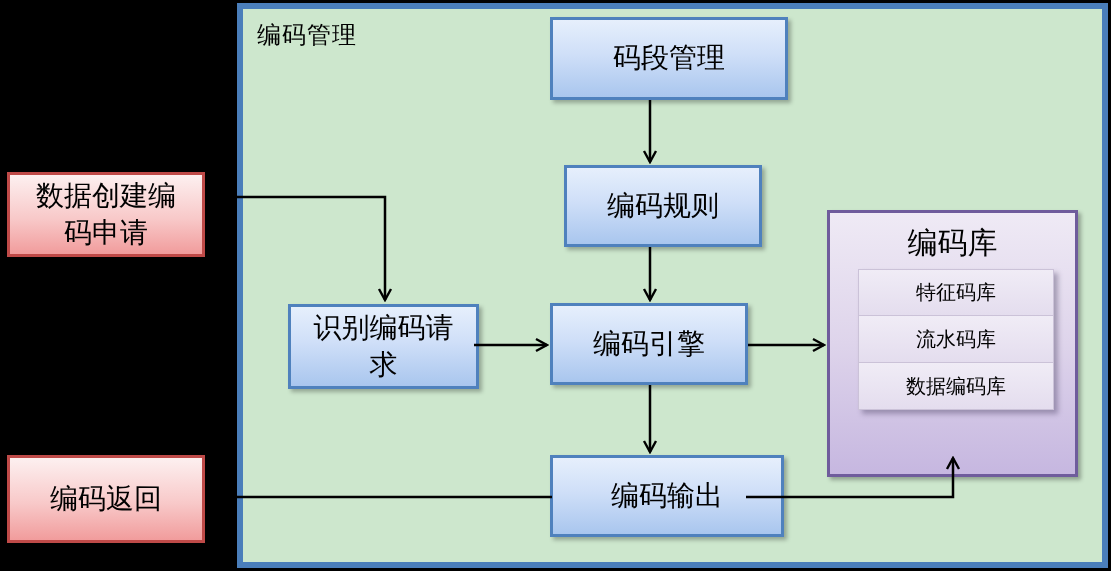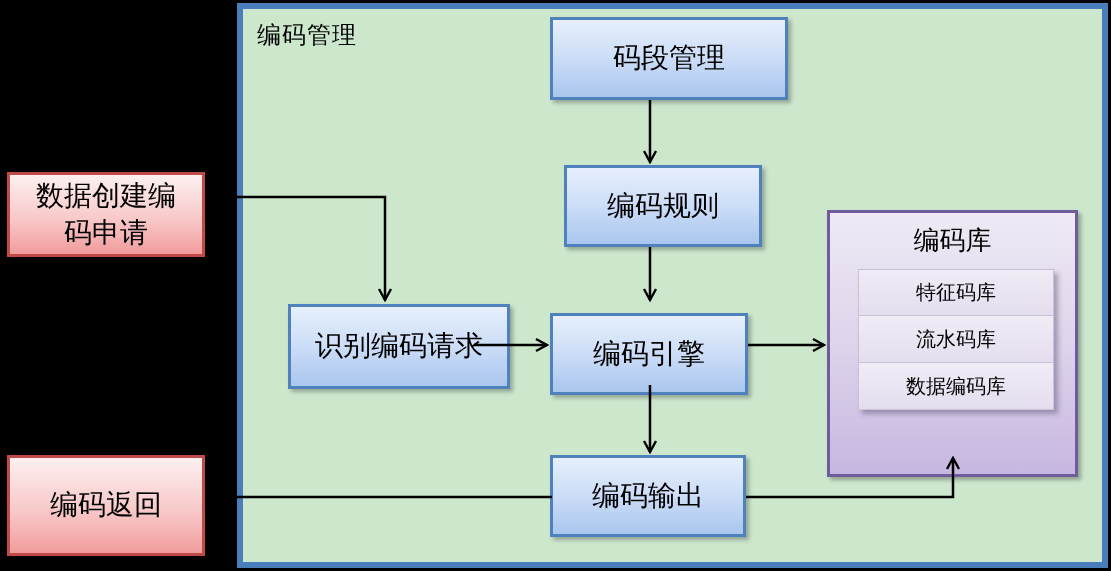--- a/index.html
+++ b/index.html
@@ -29,37 +29,37 @@
   }
   .pink-node{
     background:linear-gradient(180deg,#fdf0f0 0%,#f8c9c9 55%,#f19c9c 100%);
     border:3px solid #bf4a48;
     box-shadow:3px 3px 4px rgba(0,0,0,0.45);
   }
 
   
   .n-segment {left:550px;top:17px; width:238px;height:83px;}
   .n-rules   {left:564px;top:165px;width:198px;height:82px;}
-  .n-engine  {left:550px;top:313px;width:198px;height:82px;}
-  .n-identify{left:288px;top:304px;width:222px;height:85px;padding:12px 16px;}
-  .n-output  {left:550px;top:455px;width:196px;height:82px;}
+  .n-engine  {left:550px;top:303px;width:198px;height:82px;}
+  .n-identify{left:288px;top:304px;width:191px;height:85px;padding:12px 16px;}
+  .n-output  {left:550px;top:455px;width:234px;height:82px;}
   .n-request {left:7px;  top:155px;width:198px;height:85px;padding:0 14px;margin-top:17px;}
-  .n-return  {left:7px;  top:455px;width:198px;height:101px;}
+  .n-return  {left:7px;  top:455px;width:198px;height:88px;}
 
   
   .library-panel{
     position:absolute;left:827px;top:210px;width:251px;height:267px;
     box-sizing:border-box;
     background:linear-gradient(180deg,#efeaf5 0%,#ded4eb 50%,#c6b7e0 100%);
     border:3px solid #6f5c9c;
     box-shadow:3px 3px 4px rgba(0,0,0,0.3);
   }
   .library-title{
     position:absolute;left:0;top:10px;width:100%;text-align:center;
-    font-size:26px;color:#000;
+    font-size:30px;color:#000;
   }
   .library-stack{
     position:absolute;left:28px;top:56px;width:196px;
     box-shadow:4px 4px 5px rgba(70,60,95,0.4);
   }
   .library-item{
     box-sizing:border-box;height:47px;display:flex;align-items:center;
     justify-content:center;font-size:20px;color:#000;
     background:linear-gradient(180deg,#f0ecf6 0%,#e4ddee 100%);
     border:1px solid #cbc2d8;border-top:none;

